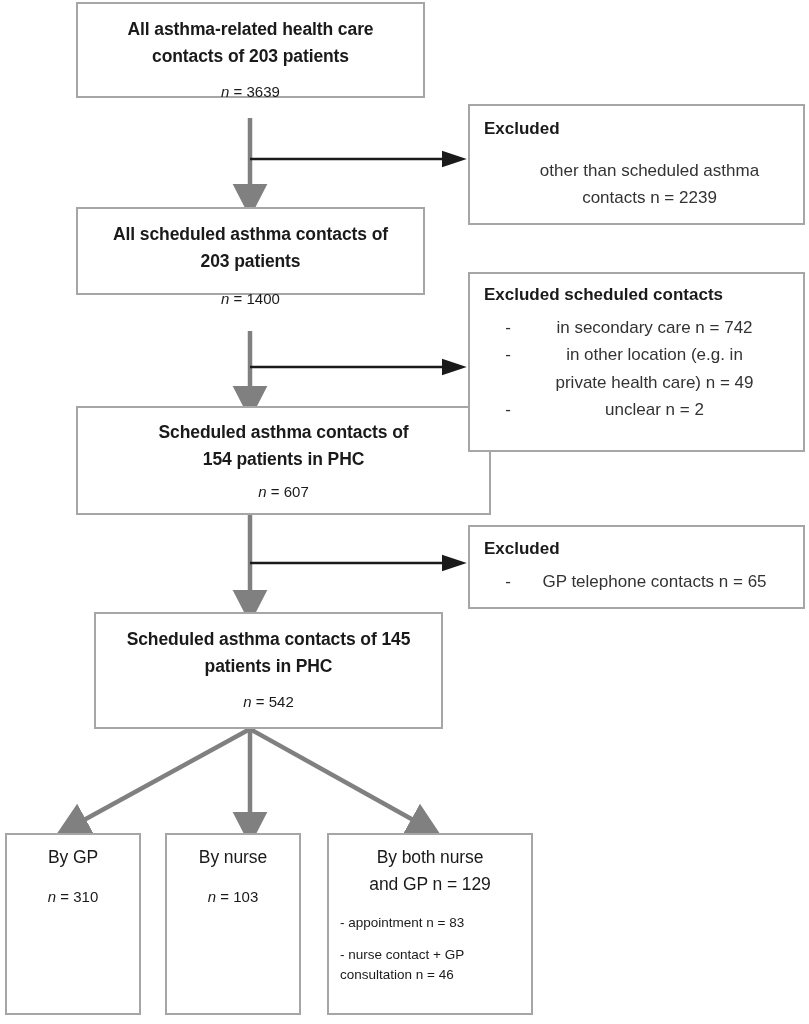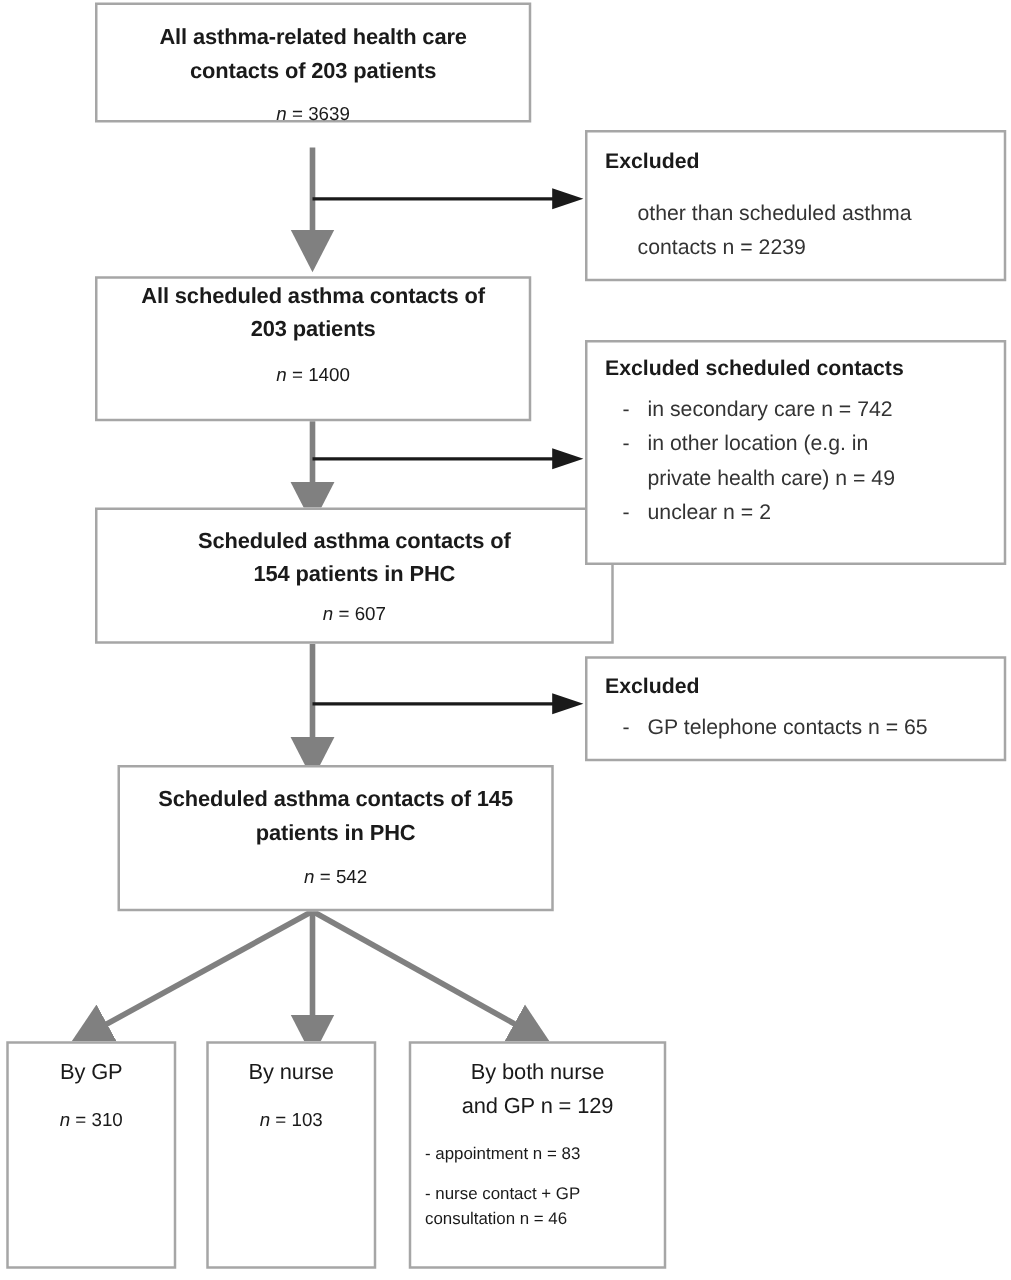--- a/index.html
+++ b/index.html
@@ -47,20 +47,21 @@
   .excl-head {
     font-size: 17px;
     font-weight: bold;
     color: #1a1a1a;
     line-height: 1.4;
   }
   .excl-body {
     font-size: 17px;
     color: #333333;
     line-height: 1.62;
+    text-align: center;
   }
   .bullet-row {
     display: flex;
     align-items: flex-start;
   }
   .bullet-dash {
     width: 20px;
     flex: 0 0 20px;
     color: #333333;
   }
@@ -113,21 +114,21 @@
   <div class="box box-main" style="left:76px; top:2px; width:349px; height:96px; padding-top:12px;">
     <div class="title-line">All asthma-related health care</div>
     <div class="title-line">contacts of 203 patients</div>
     <div class="n-line" style="margin-top:12px;">
       <span class="ital">n</span>
       <span>=</span>
       <span>3639</span>
     </div>
   </div>
 
-  <div class="box box-main" style="left:76px; top:221px; width:349px; height:116px; ">
+  <div class="box box-main" style="left:76px; top:207px; width:349px; height:88px; padding-top:12px;">
     <div class="title-line">All scheduled asthma contacts of</div>
     <div class="title-line">203 patients</div>
     <div class="n-line" style="margin-top:14px;">
       <span class="ital">n</span>
       <span>=</span>
       <span>1400</span>
     </div>
   </div>
 
   <div class="box box-main" style="left:76px; top:406px; width:415px; height:109px; padding-top:11px;">

